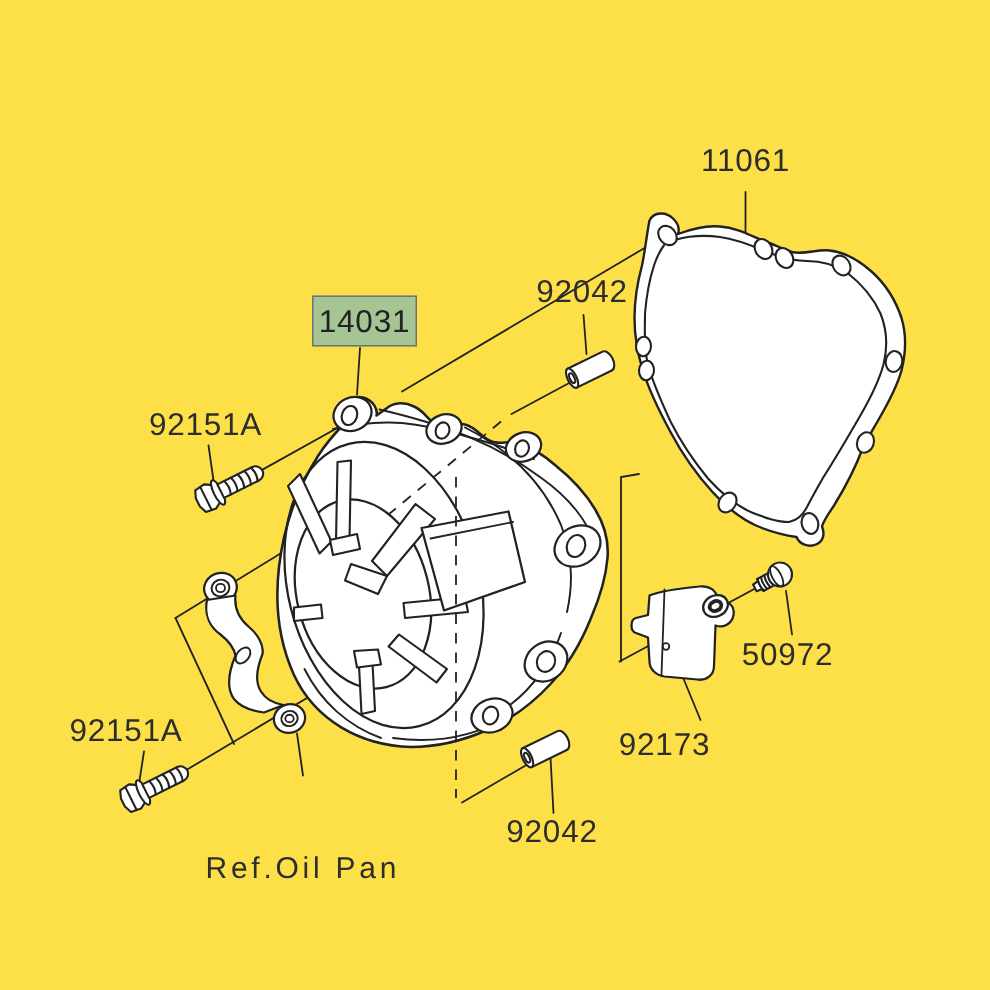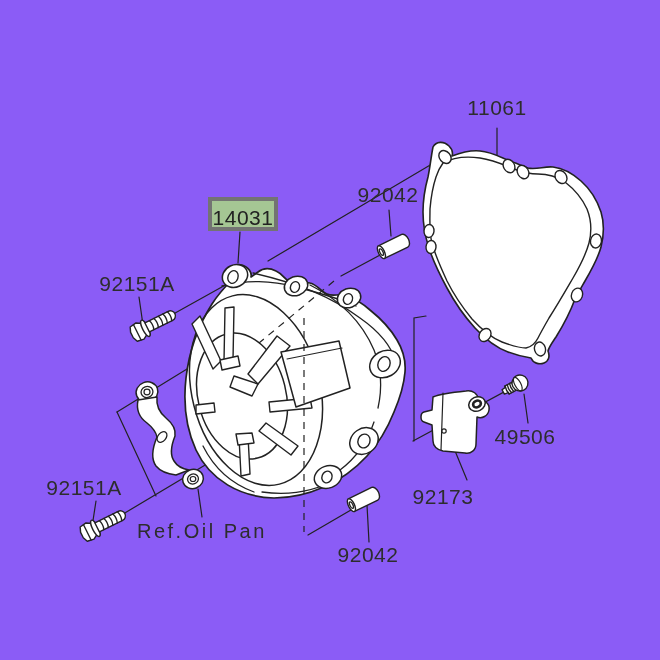--- a/index.html
+++ b/index.html
@@ -1,45 +1,46 @@
 <!DOCTYPE html>
 <html><head>
 <meta charset="utf-8">
 <style>
   html,body{margin:0;padding:0;background:#ffffff;}
   .stage{
     position:relative;
     width:660px;height:660px;
-    background:#8b5cf6;
+    background:#fde047;
     font-family:"Liberation Sans", sans-serif;
     overflow:hidden;
   }
   .stage svg{position:absolute;left:0;top:0;}
   .lbl{
     position:absolute;
     color:#2d2d2d;
     font-size:21px;
     letter-spacing:0.5px;
     white-space:nowrap;
     transform:translateX(-50%);
   }
   .lbl.hl{
     transform:none;
     width:70px;height:34px;
     line-height:34px;
     text-align:center;
     background:#a5c694;
-    border:4px solid #737373;
+    border:1px solid #737373;
     box-sizing:border-box;
     color:#222;
   }
   .lbl.ref{
     transform:none;
     font-size:20px;
     letter-spacing:2.5px;
+    margin-top:48px;
   }
 </style>
 </head>
 <body>
 
 <div class="stage">
 
 <svg width="660" height="660" viewBox="0 0 660 660">
   <g fill="none" stroke="#222222" stroke-width="1.2" stroke-linecap="round">
 
@@ -245,15 +246,15 @@
 </svg>
 
 <div class="lbl" style="left:497px;top:96px;">11061</div>
 <div class="lbl" style="left:388px;top:183px;">92042</div>
 <div class="lbl hl" style="left:208px;top:197px;">14031</div>
 <div class="lbl" style="left:137px;top:272px;">92151A</div>
 <div class="lbl" style="left:84px;top:476px;">92151A</div>
 <div class="lbl ref" style="left:137px;top:520px;">Ref.Oil Pan</div>
 <div class="lbl" style="left:368px;top:543px;">92042</div>
 <div class="lbl" style="left:443px;top:485px;">92173</div>
-<div class="lbl" style="left:525px;top:425px;">49506</div>
+<div class="lbl" style="left:525px;top:425px;">50972</div>
 
 </div>
 
 </body></html>

